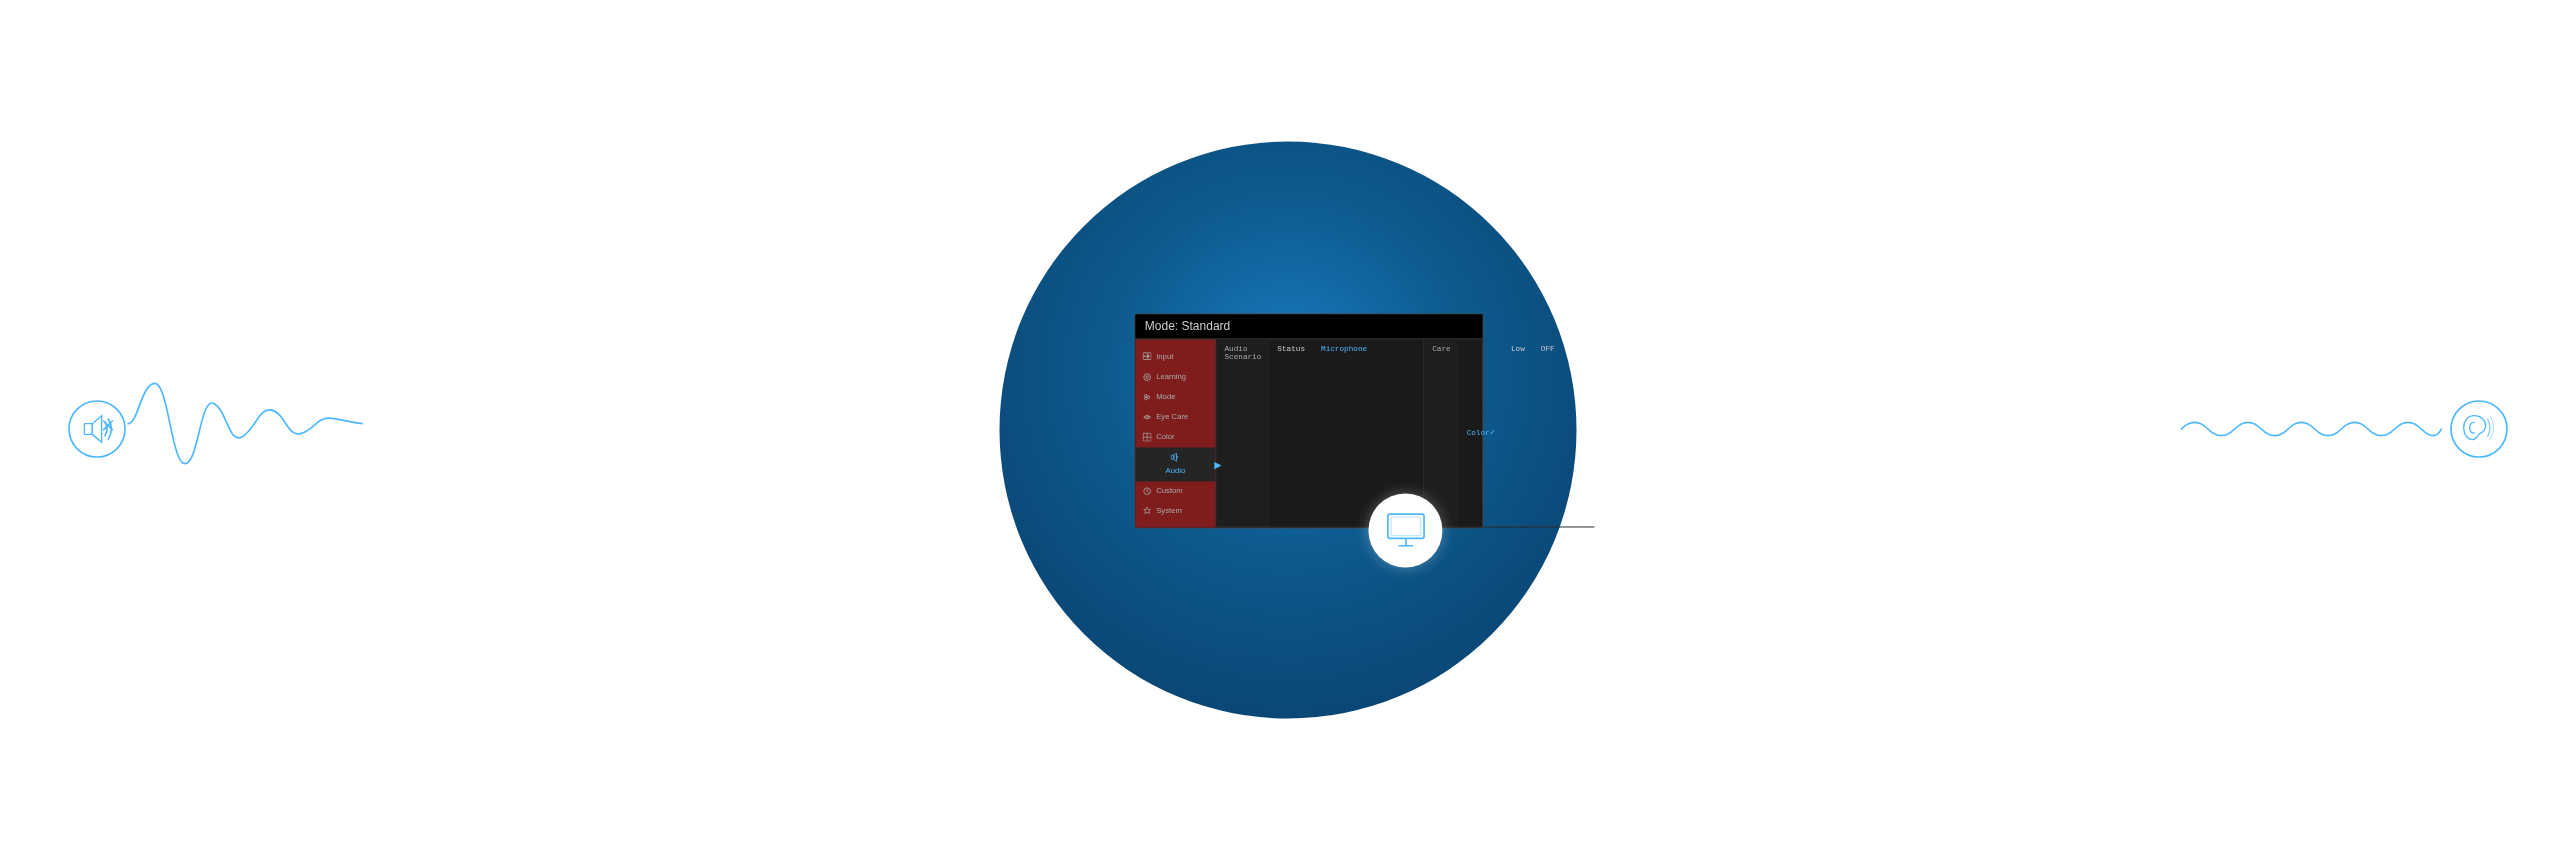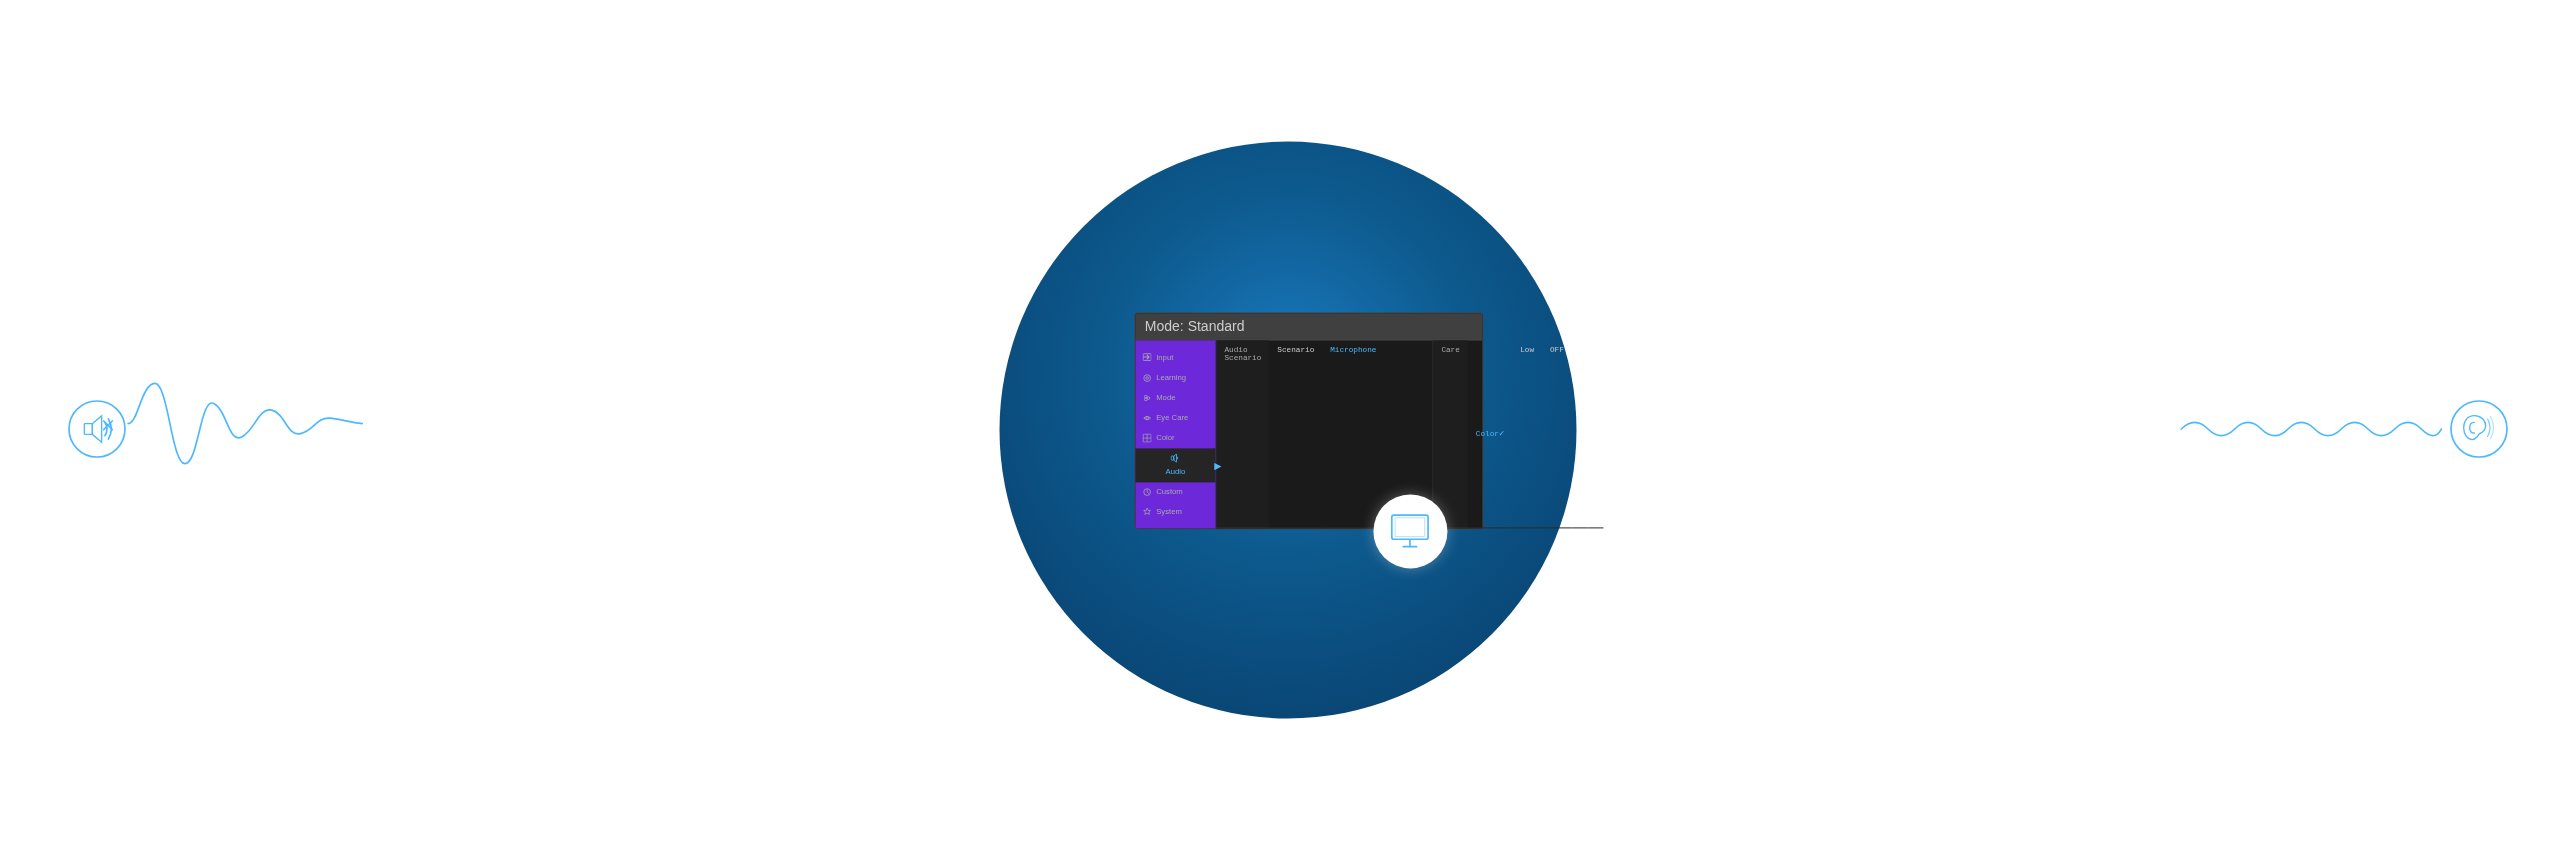--- a/index.html
+++ b/index.html
@@ -33,36 +33,36 @@
       top: 50%;
       transform: translate(-44%, -54%);
       width: 349px;
       background: #1a1a1a;
       border: 0.7px solid #444;
       border-radius: 2.7px;
       z-index: 10;
     }
 
     .monitor-titlebar {
-      background: #404040;
+      background: #000000;
       padding: 5.4px 9.4px;
       color: #ccc;
-      font-size: 14px;
+      font-size: 12px;
       border-bottom: 0.7px solid #444;
     }
 
     .monitor-content {
       display: flex;
       height: 188px;
     }
 
     
     .sidebar-nav {
       width: 81px;
-      background: #6d28d9;
+      background: #7f1d1d;
       padding: 6.7px 0;
       border-right: 0.7px solid #333;
       flex-shrink: 0;
     }
 
     .nav-item {
       display: flex;
       align-items: center;
       padding: 5.4px 6.7px;
       color: #aaa;
@@ -335,21 +335,21 @@
     </div>
 
     <div class="main-panel">
       <div class="panel-table">
 
         <div class="col-scenario">
           <div class="col-header">
             <span>Audio Scenario</span>
           </div>
           <div class="col-cell">
-            <span>Scenario</span>
+            <span>Status</span>
           </div>
           <div class="col-cell active-blue">
             <span>Microphone</span>
           </div>
           <div class="col-cell"></div>
           <div class="col-cell"></div>
           <div class="col-cell"></div>
         </div>
 
 

